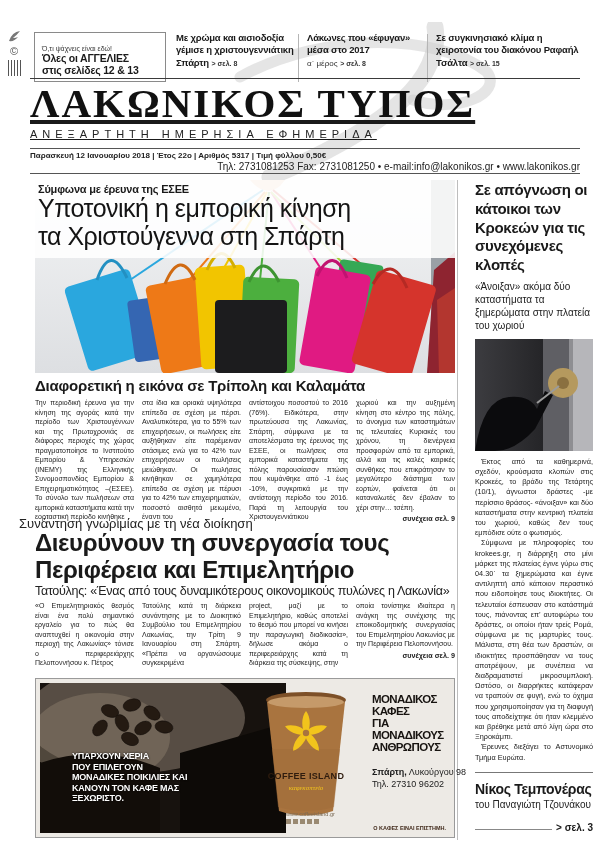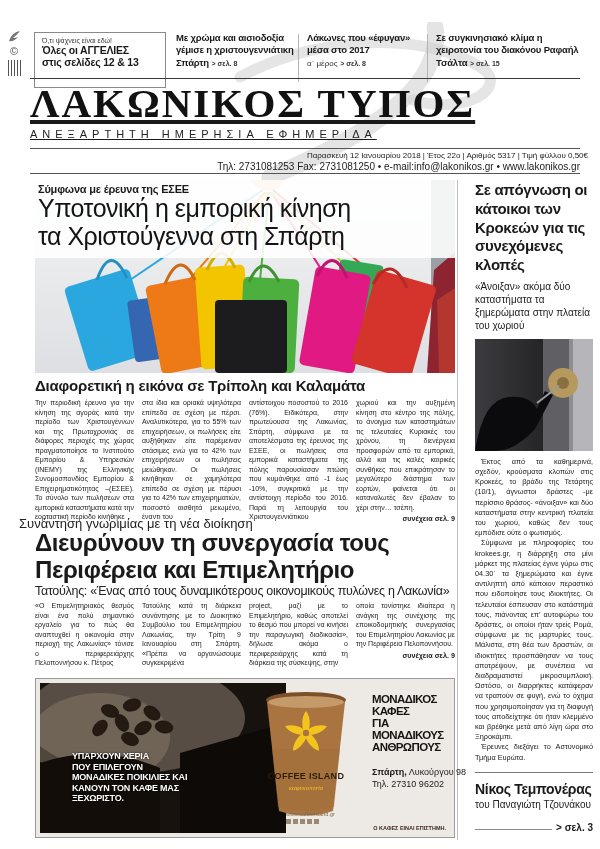--- a/index.html
+++ b/index.html
@@ -3,36 +3,36 @@
 <meta charset="utf-8">
 <style>
   html,body{margin:0;padding:0;background:#888;}
   #canvas{position:relative;width:600px;height:849px;background:#fff;overflow:hidden;
     font-family:"Liberation Sans","DejaVu Sans",sans-serif;color:#1a1a1a;margin:0 auto;}
   .abs{position:absolute;}
   
   .icon-strip{left:3px;top:30px;width:22px;display:flex;flex-direction:column;align-items:center;gap:3px;}
   .copyright-glyph{font-size:11px;color:#555;line-height:1;}
   .barcode{width:13px;height:16px;background:repeating-linear-gradient(90deg,#555 0 1px,transparent 1px 3px);}
-  .classified-box{left:34px;top:32px;width:132px;height:56px;border:1.5px solid #8a8a8a;padding:4px 7px;box-sizing:border-box;}
+  .classified-box{left:34px;top:32px;width:132px;height:50px;border:1.5px solid #8a8a8a;padding:12px 7px;box-sizing:border-box;}
   .cb-l1{font-size:7px;color:#333;}
   .cb-l2,.cb-l3{font-size:10.5px;font-weight:bold;letter-spacing:-0.2px;}
   .teaser{top:32px;font-size:9.5px;line-height:1.3;}
   .t-title{font-weight:bold;letter-spacing:-0.2px;}
   .t-ref{font-size:7px;font-weight:bold;color:#333;}
   .t-note{font-size:8px;color:#333;}
   .vdiv{top:34px;width:1px;height:48px;background:#b5b5b5;}
   .hrule{left:30px;width:550px;height:1px;background:#3a3a3a;}
   
   .swirl{left:185px;top:22px;z-index:0;pointer-events:none;}
   .masthead{left:30px;top:82px;width:550px;text-align:left;z-index:1;text-decoration:underline;}
   .mh-title{font-family:"Liberation Serif","DejaVu Serif",serif;font-weight:bold;font-size:41px;
     letter-spacing:2px;line-height:1.05;color:#111;}
   .mh-sub{font-size:11px;letter-spacing:5px;margin-top:3px;color:#222;}
-  .dateline{left:38px;top:151px;width:550px;text-align:right;font-size:8px;font-weight:normal;color:#222;z-index:1;}
+  .dateline{left:30px;top:151px;width:550px;text-align:left;font-size:8px;font-weight:bold;color:#222;z-index:1;}
   .contact{left:30px;top:161px;width:550px;text-align:right;font-size:10px;font-weight:normal;color:#222;z-index:1;}
   
   .vrule-main{left:457px;top:180px;width:1px;height:660px;background:#bdbdbd;}
   .lead-photo{left:35px;top:180px;width:420px;height:193px;overflow:hidden;}
   .lead-overlay{position:absolute;left:0;top:0;width:100%;height:78px;background:rgba(255,255,255,0.88);
     box-sizing:border-box;padding:3px 0 0 3px;}
   .lead-kicker{font-size:11px;font-weight:bold;letter-spacing:-0.2px;}
   .lead-headline{font-size:25px;font-weight:normal;line-height:1.1;letter-spacing:-0.5px;color:#141414;}
   .lead-subhead{left:35px;top:377px;width:420px;font-size:15px;font-weight:bold;letter-spacing:-0.2px;}
   .cols{left:35px;top:398px;width:420px;display:flex;gap:8px;}

